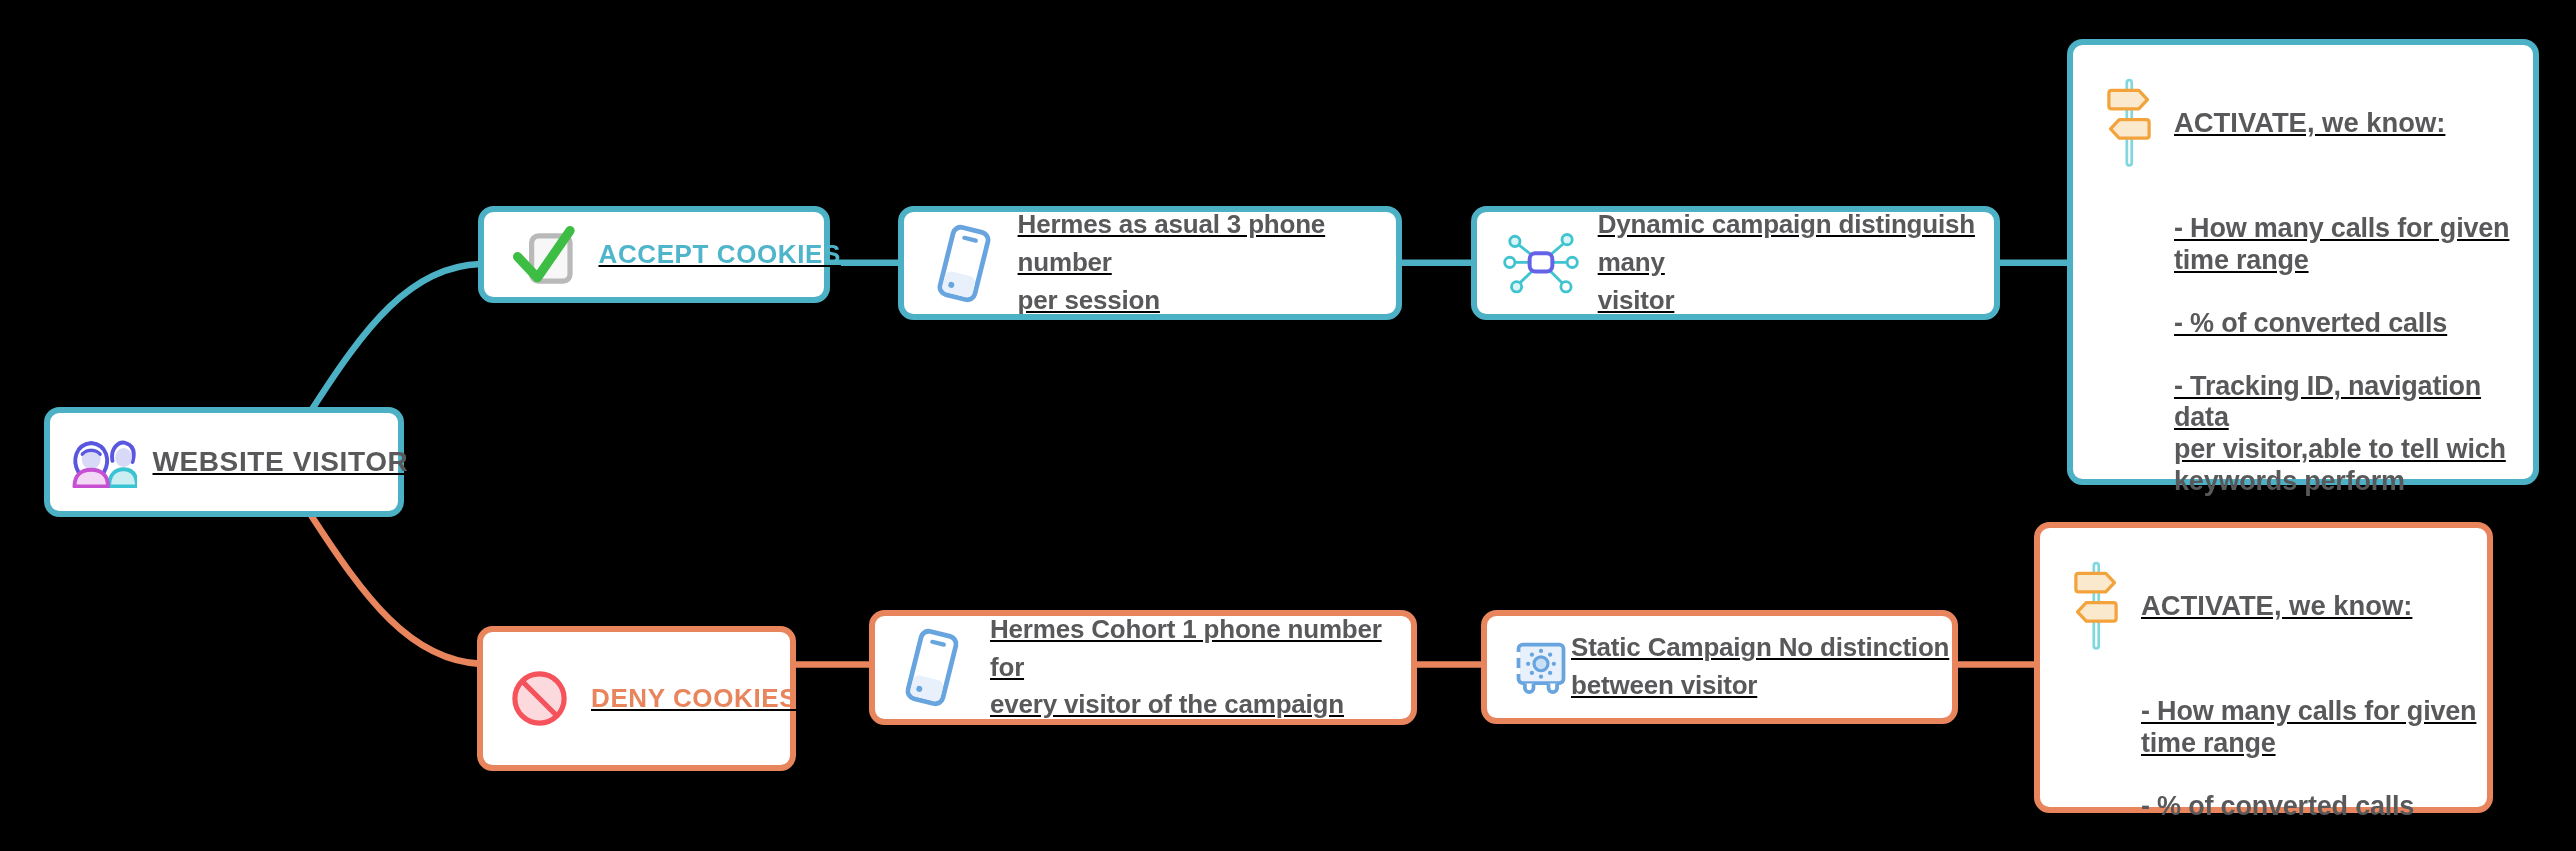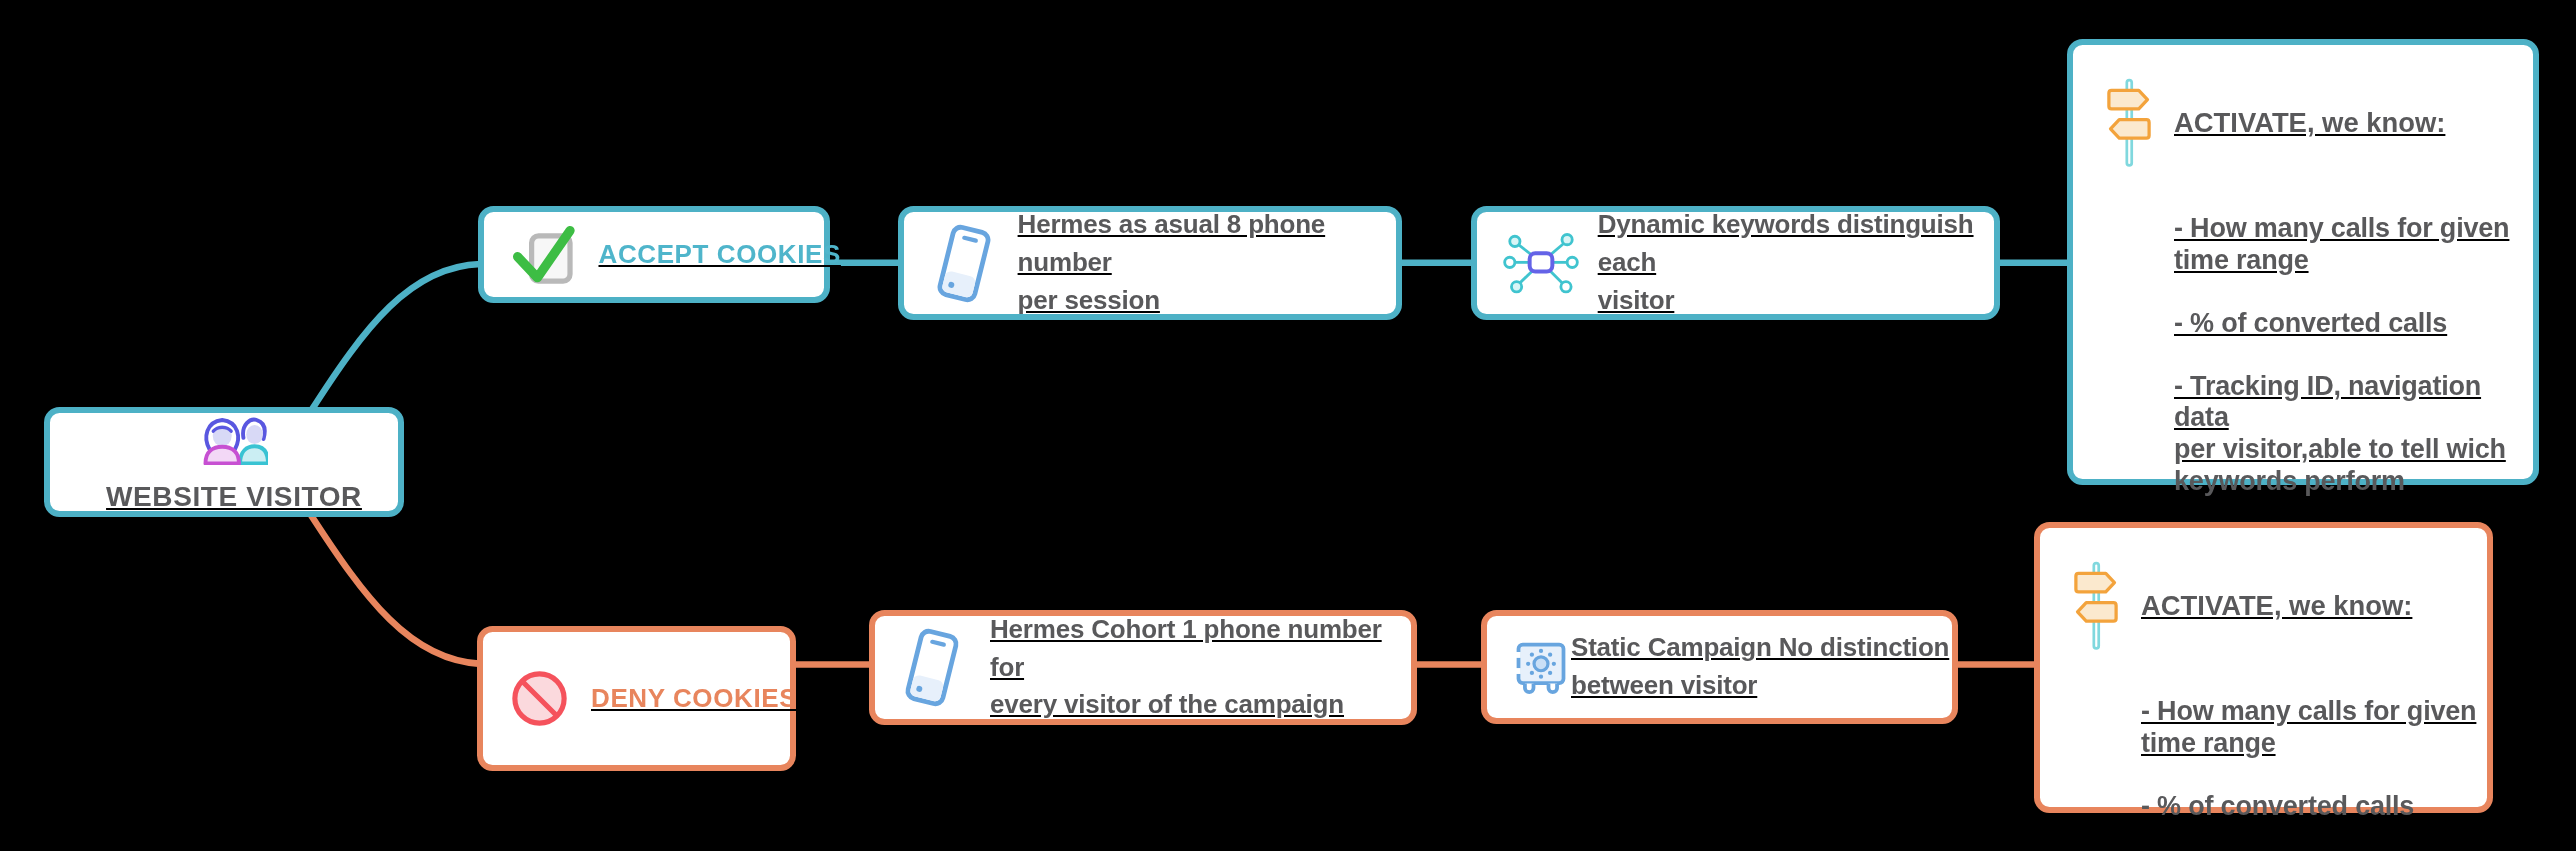--- a/index.html
+++ b/index.html
@@ -56,21 +56,21 @@
 
   .node-text {
     color: var(--text-gray);
     font-size: 26px;
     line-height: 1.45;
     letter-spacing: -0.2px;
     white-space: pre-line;
   }
 
   
-  #node-root    { left: 44px;   top: 407px;  width: 360px; height: 110px; padding-left: 20px;  gap: 15.5px; flex-direction: column; }
+  #node-root    { left: 44px;   top: 407px;  width: 360px; height: 110px; padding-left: 20px;  gap: 15.5px; }
   #node-accept  { left: 478px;  top: 206px;  width: 352px; height: 97px; padding-left: 29px;  gap: 21.5px; }
   #node-hermes1 { left: 898px; top: 206px;  width: 504px; height: 114px; padding-left: 29px;  gap: 22.6px; }
   #node-dynamic { left: 1471px; top: 206px;  width: 529px; height: 114px; padding-left: 24px;  gap: 16.7px; }
   #node-deny    { left: 477px;  top: 610px; width: 319px; height: 145px; padding-left: 25px;  gap: 20px; margin-top: 16px; }
   #node-hermes2 { left: 869px; top: 610px; width: 548px; height: 115px; padding-left: 26px;  gap: 27px; }
   #node-static  { left: 1481px; top: 610px; width: 477px; height: 114px; padding-left: 24px;  }
 
   .activate {
     display: block;
     padding: 31px 14.3px 0 31px;
@@ -138,21 +138,21 @@
 
   <div class="node" id="node-hermes1">
     <svg class="icon" width="62" height="79" viewBox="0 0 104 132">
       <g transform="rotate(14 52 66)">
         <rect x="22" y="8" width="60" height="116" rx="13" style="stroke:var(--blue)" stroke-width="8" fill="#FFFFFF"></rect>
         <rect x="26" y="84" width="52" height="36" rx="10" style="fill:var(--blue-light)"></rect>
         <line x1="42" y1="24" x2="62" y2="24" style="stroke:var(--blue)" stroke-width="7" stroke-linecap="round"></line>
         <circle cx="40" cy="106" r="5" style="fill:var(--blue)"></circle>
       </g>
     </svg>
-    <div class="node-text">Hermes as asual 8 phone number
+    <div class="node-text">Hermes as asual 3 phone number
 per session</div>
   </div>
 
   <div class="node" id="node-dynamic">
     <svg class="icon" width="80" height="67" viewBox="0 0 140 118">
       <g style="stroke:var(--aqua)" stroke-width="5">
         <line x1="55" y1="45" x2="28" y2="24"></line>
         <line x1="85" y1="45" x2="112" y2="22"></line>
         <line x1="50" y1="57" x2="24" y2="57"></line>
         <line x1="90" y1="57" x2="116" y2="57"></line>
@@ -162,21 +162,21 @@
       <g style="stroke:var(--aqua)" stroke-width="5">
         <circle cx="24" cy="20" r="9" style="fill:var(--aqua-light)"></circle>
         <circle cx="116" cy="17" r="9" style="fill:var(--aqua-light)"></circle>
         <circle cx="15" cy="57" r="9" fill="#fff"></circle>
         <circle cx="125" cy="57" r="9" fill="#fff"></circle>
         <circle cx="27" cy="100" r="9" style="fill:var(--aqua-light)"></circle>
         <circle cx="114" cy="100" r="9" fill="#fff"></circle>
       </g>
       <rect x="50" y="41" width="40" height="32" rx="10" style="stroke:var(--purple)" stroke-width="7" fill="#fff"></rect>
     </svg>
-    <div class="node-text">Dynamic keywords distinguish each
+    <div class="node-text">Dynamic campaign distinguish many
 visitor</div>
   </div>
 
   <div class="node activate" id="node-activate1">
     <div class="head-row">
       <svg class="icon" width="50" height="94" viewBox="0 0 92 168">
         <rect x="42" y="5" width="9" height="157" rx="4.5" fill="#fff" style="stroke:var(--pole-teal)" stroke-width="5"></rect>
         <path d="M14,24 H64 L80,41 L64,58 H14 Q9,58 9,53 V29 Q9,24 14,24 Z" style="stroke:var(--sign-orange);fill:var(--sign-cream)" stroke-width="6" stroke-linejoin="round"></path>
         <path d="M78,78 H28 L12,95 L28,112 H78 Q83,112 83,107 V83 Q83,78 78,78 Z" style="stroke:var(--sign-orange);fill:var(--sign-cream)" stroke-width="6" stroke-linejoin="round"></path>
       </svg>

